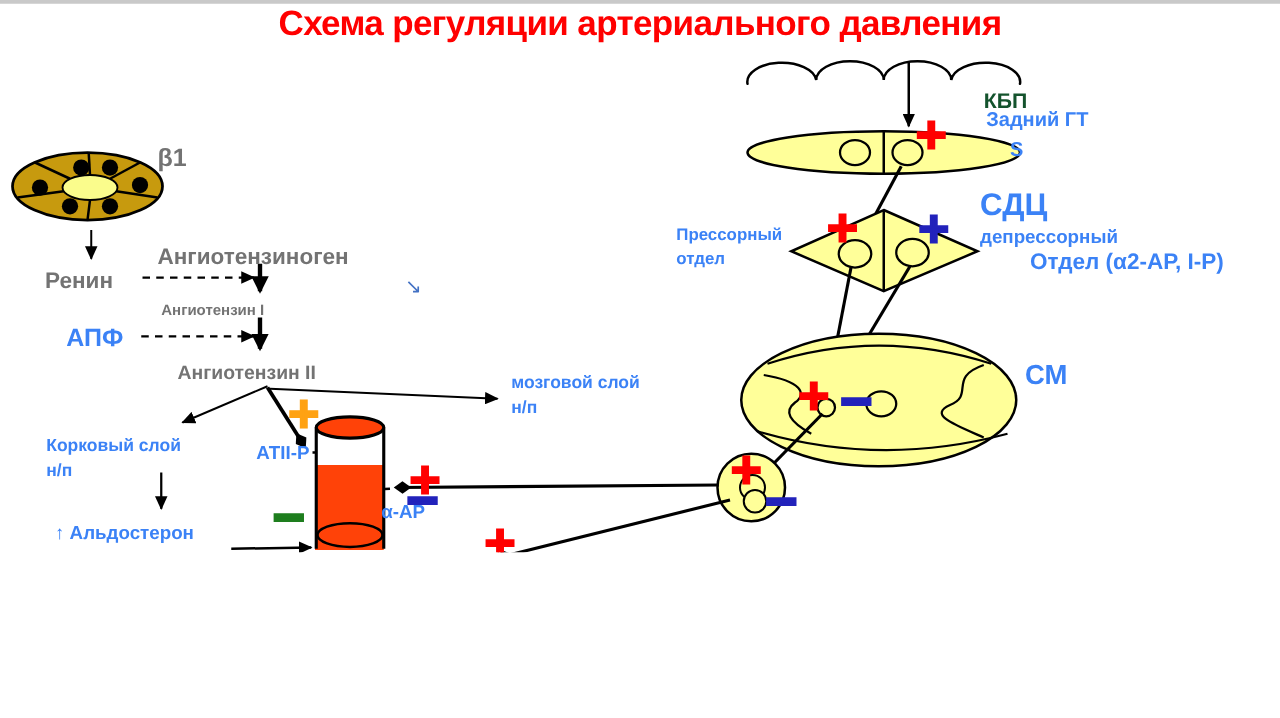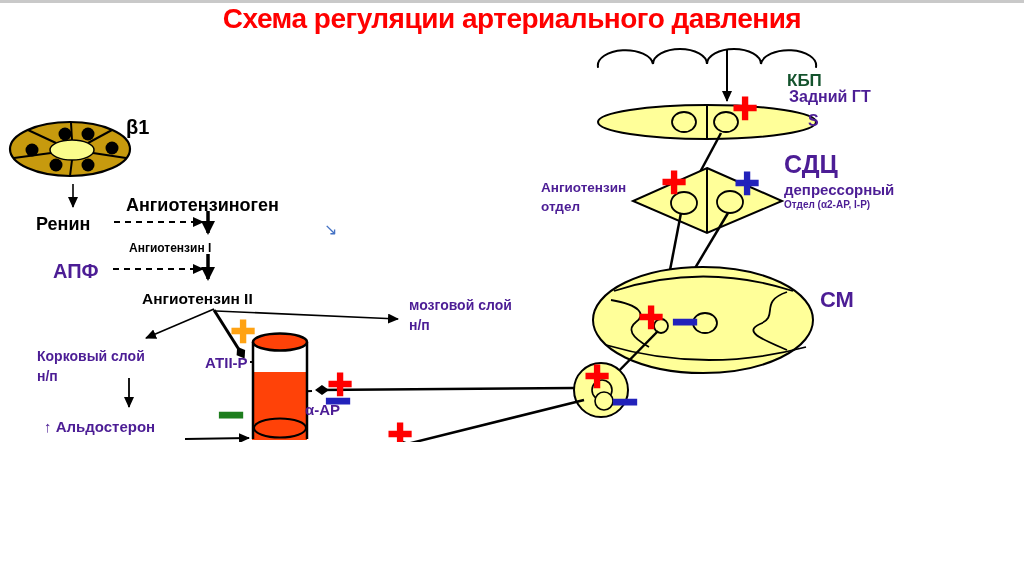--- a/index.html
+++ b/index.html
@@ -1,24 +1,24 @@
 <!DOCTYPE html>
 <html><head>
 <meta charset="utf-8">
 <style>
   html,body{margin:0;padding:0;background:#fff;}
   .stage{position:relative;width:1024px;height:442px;background:#fff;overflow:hidden;
          font-family:"Liberation Sans","DejaVu Sans",sans-serif;}
   .stage svg{position:absolute;left:0;top:0;}
   .topbar{position:absolute;left:0;top:0;width:1024px;height:3px;background:#c9c9c9;}
-  .lbl{position:absolute;font-weight:bold;color:#4c1d95;line-height:1.15;white-space:nowrap;}
+  .lbl{position:absolute;font-weight:bold;color:#3b82f6;line-height:1.15;white-space:nowrap;}
   .wrap{white-space:normal;line-height:1.42;}
   .title{left:0;top:3px;width:1024px;text-align:center;font-size:28px;color:#ff0000;letter-spacing:-0.5px;}
   .red{color:#14532d;margin-top:48px;}
-  .orange-text{color:#000000;}
+  .orange-text{color:#737373;}
   .blue-glyph{color:#4472c4;font-weight:normal;}
   .sign{position:absolute;transform:translate(-50%,-50%);font-weight:bold;line-height:1;
         font-family:"DejaVu Sans",sans-serif;}
   .sign.plus{font-size:33px;-webkit-text-stroke:2.5px currentColor;}
   .sign.minus{font-size:34px;-webkit-text-stroke:3px currentColor;}
   .c-red{color:#f00;}
   .c-blue{color:#2222bb;}
   .c-green{color:#1e7e1e;}
   .c-orange{color:#ffa213;}
 </style>
@@ -133,22 +133,22 @@
     <line x1="129" y1="378" x2="129" y2="407" stroke="#000" stroke-width="1.8" marker-end="url(#tri)"></line>
     <line x1="185" y1="439" x2="249" y2="438" stroke="#000" stroke-width="2" marker-end="url(#tri)"></line>
   </svg>
 
   <div class="lbl title">Схема регуляции артериального давления</div>
   <div class="lbl red" style="left:787px;top:23px;font-size:17px;">КБП</div>
   <div class="lbl" style="left:789px;top:88px;font-size:16px;">Задний ГТ</div>
   <div class="lbl" style="left:808px;top:112px;font-size:16px;">S</div>
   <div class="lbl" style="left:784px;top:150px;font-size:25px;">СДЦ</div>
   <div class="lbl" style="left:784px;top:181px;font-size:15px;">депрессорный</div>
-  <div class="lbl" style="left:784px;top:199px;font-size:10px;">Отдел (α2-АР, I-P)</div>
-  <div class="lbl wrap" style="left:541px;top:178px;font-size:13.5px;width:95px;">Ангиотензин отдел</div>
+  <div class="lbl" style="left:824px;top:199px;font-size:18px;">Отдел (α2-АР, I-P)</div>
+  <div class="lbl wrap" style="left:541px;top:178px;font-size:13.5px;width:95px;">Прессорный отдел</div>
   <div class="lbl" style="left:820px;top:287px;font-size:22px;">СМ</div>
 
   <div class="lbl orange-text" style="left:126px;top:116px;font-size:20px;">β1</div>
   <div class="lbl orange-text" style="left:36px;top:214px;font-size:18px;">Ренин</div>
   <div class="lbl orange-text" style="left:126px;top:195px;font-size:18px;">Ангиотензиноген</div>
   <div class="lbl orange-text" style="left:129px;top:242px;font-size:12px;">Ангиотензин I</div>
   <div class="lbl" style="left:53px;top:260px;font-size:20px;">АПФ</div>
   <div class="lbl orange-text" style="left:142px;top:290px;font-size:15.5px;">Ангиотензин II</div>
 
   <div class="lbl wrap" style="left:37px;top:347px;font-size:14px;width:120px;">Корковый слой н/п</div>

